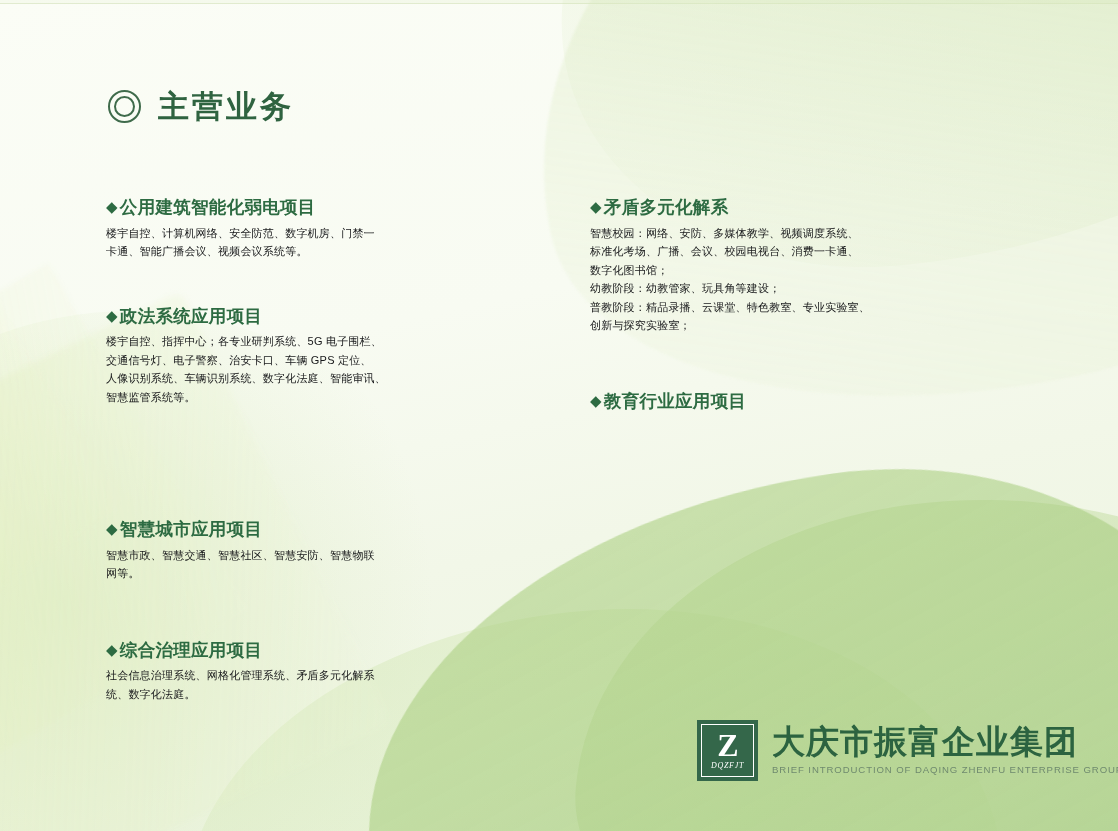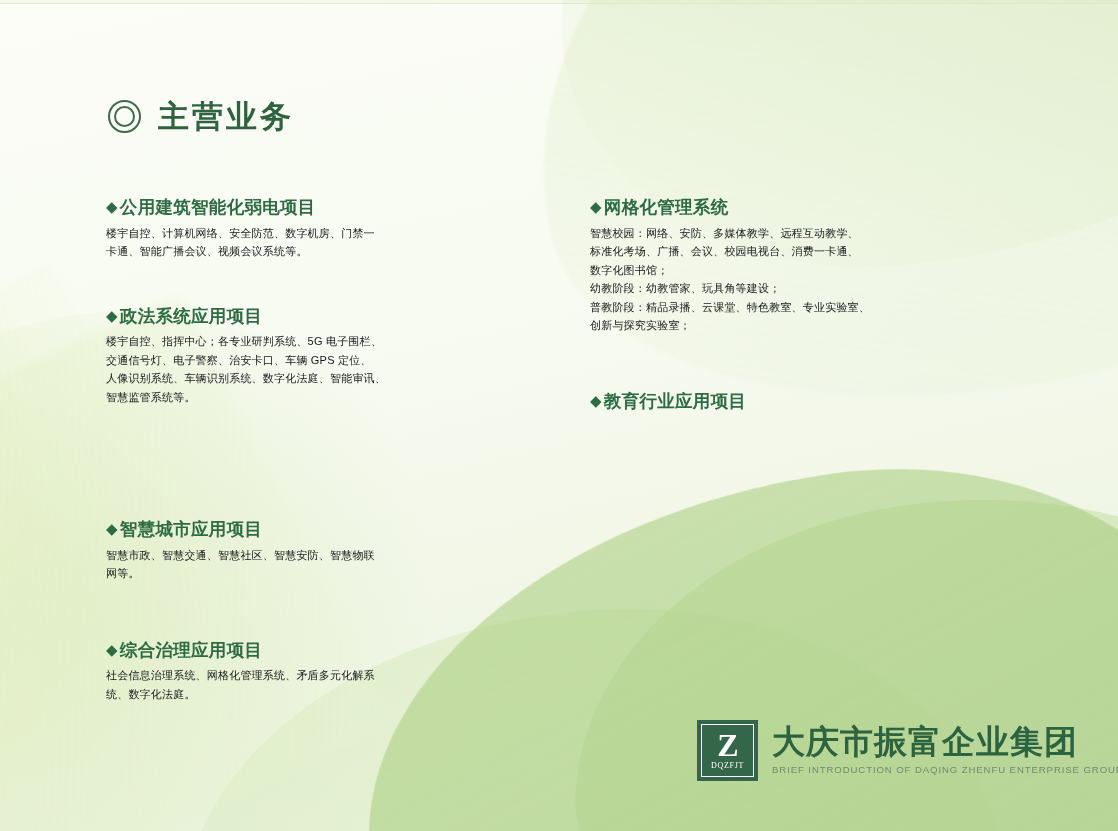--- a/index.html
+++ b/index.html
@@ -104,21 +104,21 @@
   .content {
     position: relative;
     z-index: 5;
     width: 1118px;
     height: 831px;
   }
 
   .section-title-row {
     position: absolute;
     left: 108px;
-    top: 100px;
+    top: 90px;
     display: flex;
     align-items: center;
     gap: 17px;
   }
   .ring-icon {
     width: 33px; height: 33px;
     border-radius: 50%;
     border: 2px solid #3f6b4b;
     box-sizing: border-box;
     display: flex;
@@ -216,20 +216,21 @@
     line-height: 0.92;
     font-family: "Liberation Serif", "DejaVu Serif", serif;
     letter-spacing: -1px;
   }
   .logo-abbr {
     color: #ffffff;
     font-size: 8px;
     letter-spacing: 0.7px;
     font-family: "Liberation Serif", "DejaVu Serif", serif;
     margin-top: 1px;
+    font-style: italic;
   }
   .logo-text { display: flex; flex-direction: column; }
   .logo-cn {
     font-size: 33px;
     font-weight: bold;
     color: #2c6340;
     letter-spacing: 1px;
     line-height: 1.12;
     white-space: nowrap;
   }
@@ -319,24 +320,24 @@
         </div>
       </div>
 
     </div>
 
     <div class="col col-right">
 
       <div class="block">
         <div class="block-head">
           <span class="diamond">◆</span>
-          <span>网格化管理系统</span>
-        </div>
-        <div class="block-body">
-          <span class="ln">智慧校园：网络、安防、多媒体教学、远程互动教学、</span>
+          <span>矛盾多元化解系</span>
+        </div>
+        <div class="block-body">
+          <span class="ln">智慧校园：网络、安防、多媒体教学、视频调度系统、</span>
           <span class="ln">标准化考场、广播、会议、校园电视台、消费一卡通、</span>
           <span class="ln">数字化图书馆；</span>
           <span class="ln">幼教阶段：幼教管家、玩具角等建设；</span>
           <span class="ln">普教阶段：精品录播、云课堂、特色教室、专业实验室、</span>
           <span class="ln">创新与探究实验室；</span>
         </div>
       </div>
 
       <div class="gap-l"></div>
 

